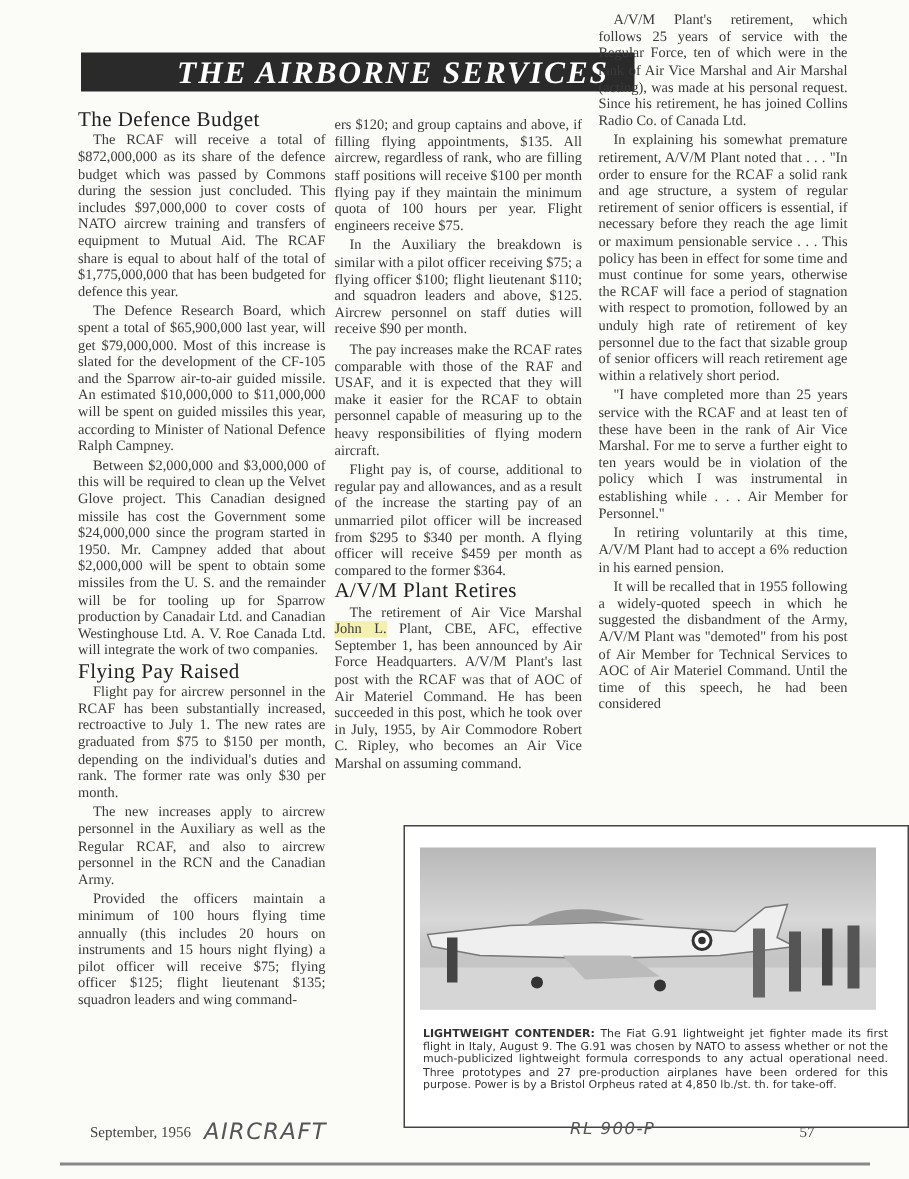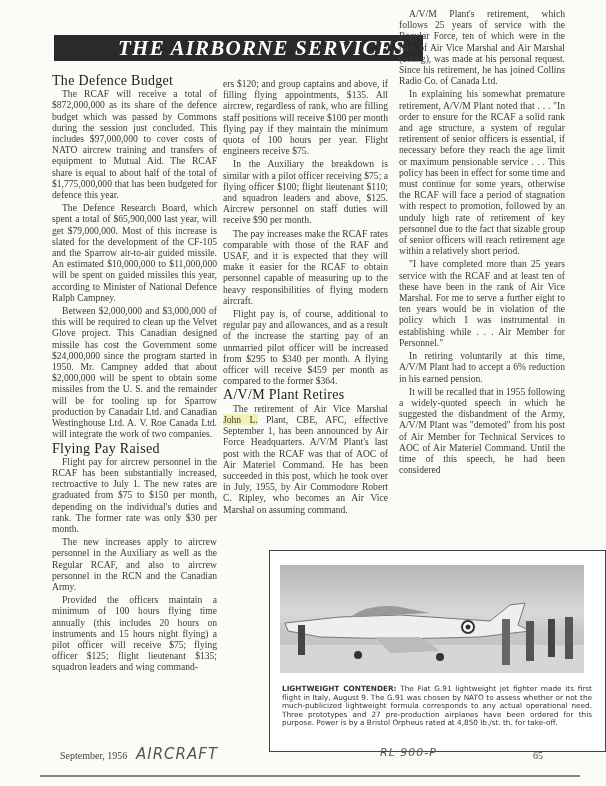--- a/index.html
+++ b/index.html
@@ -96,14 +96,14 @@
       <rect x="285" y="52" width="8" height="42" fill="#555"></rect>
       <rect x="222" y="54" width="8" height="46" fill="#666"></rect>
     </svg>
   </div>
   <div class="caption"><b>LIGHTWEIGHT CONTENDER:</b><span> The Fiat G.91 lightweight jet fighter made its first flight in Italy, August 9. The G.91 was chosen by NATO to assess whether or not the much-publicized lightweight formula corresponds to any actual operational need. Three prototypes and 27 pre-production airplanes have been ordered for this purpose. Power is by a Bristol Orpheus rated at 4,850 lb./st. th. for take-off.</span></div>
 </div>
 
 <div class="footer-date">September, 1956</div>
 <div class="footer-hw1">AIRCRAFT</div>
 <div class="footer-hw2">RL 900-P</div>
-<div class="footer-page">65</div>
+<div class="footer-page">57</div>
 <div class="rule"></div>
 
 </body></html>

